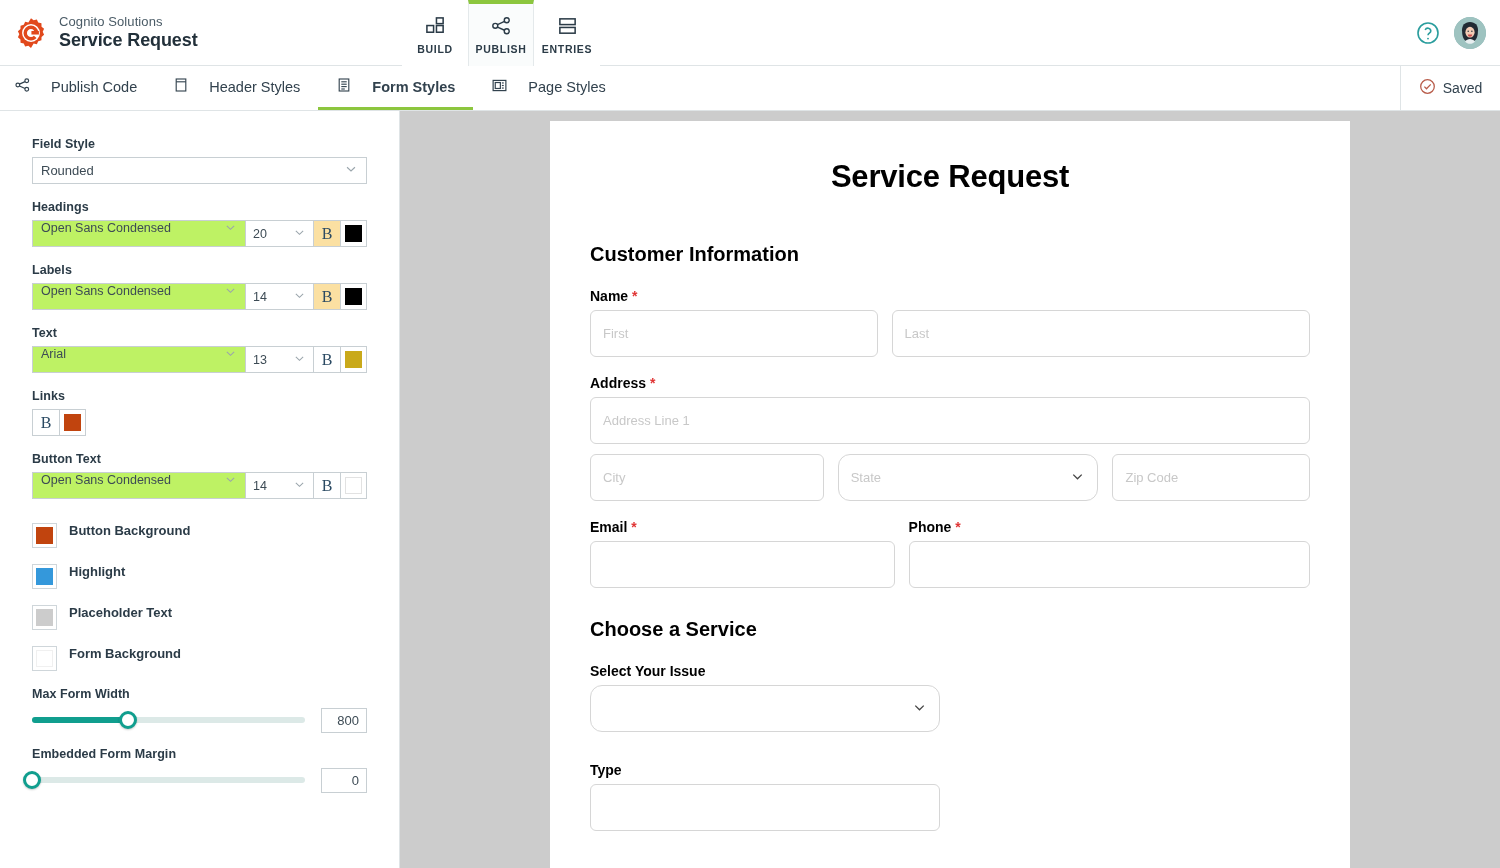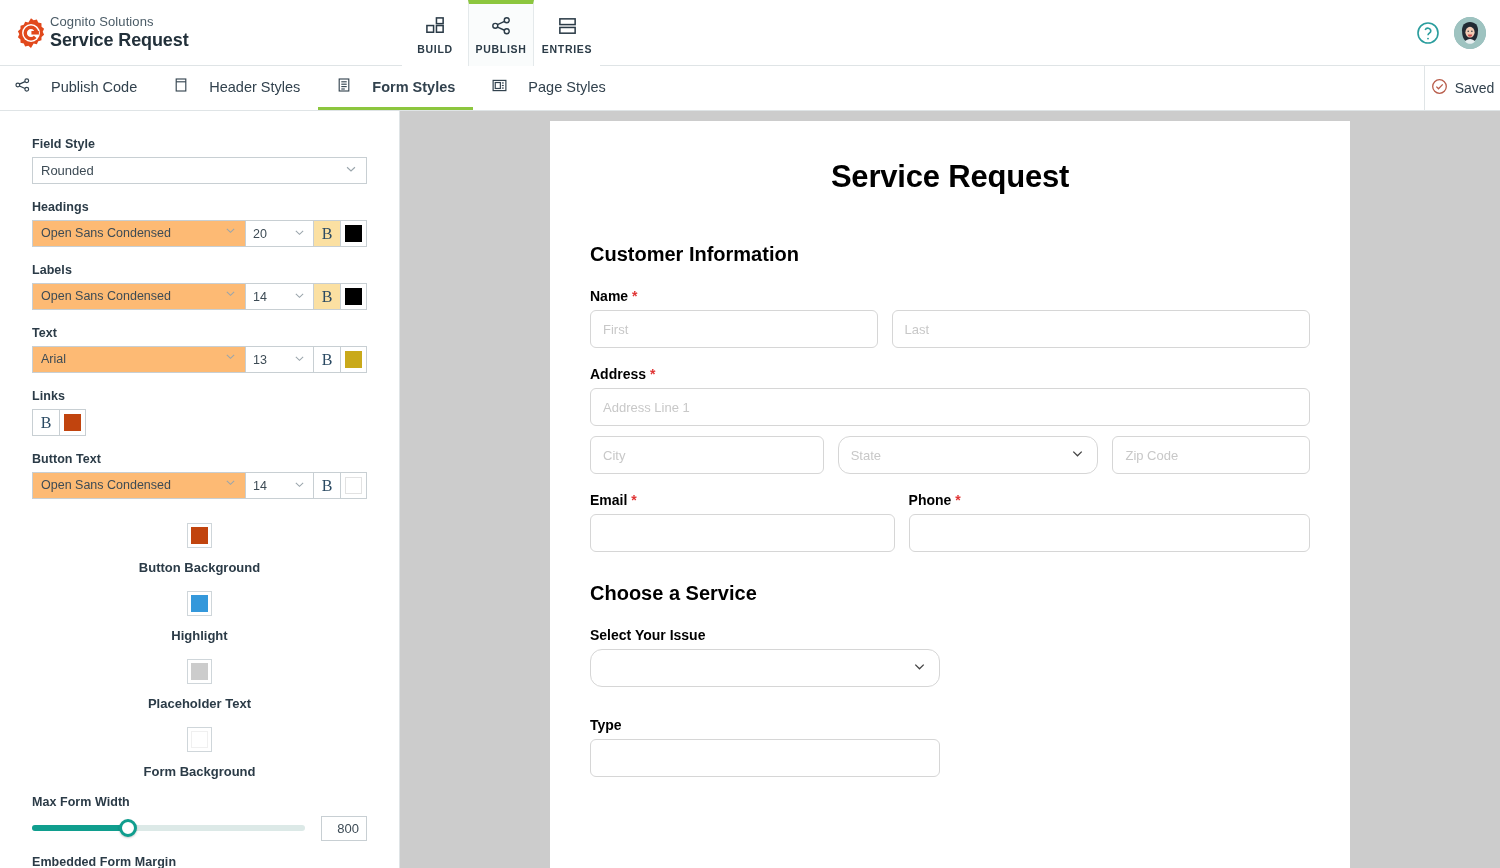--- a/index.html
+++ b/index.html
@@ -7,21 +7,21 @@
     width: 1500px; height: 868px;
     font-family: "Liberation Sans", sans-serif;
     background: #ffffff; overflow: hidden;
   }
 
   
   .topbar {
     position: relative; height: 66px; background: #ffffff;
     border-bottom: 1px solid #dfe4e6; display: flex; align-items: center;
   }
-  .brand { display: flex; align-items: center; padding-left: 14px; gap: 2px; }
+  .brand { display: flex; align-items: center; padding-left: 14px; gap: 11px; }
   .gear-wrap { width: 34px; height: 34px; flex: 0 0 34px; }
   .brand-text { line-height: 1.15; }
   .brand-sub { font-size: 13px; color: #4a5b66; letter-spacing: .1px; }
   .brand-title { font-size: 18px; font-weight: bold; color: #22303a; letter-spacing: -.1px; }
 
   .maintabs { position: absolute; left: 402px; top: 0; height: 66px; display: flex; }
   .mtab {
     width: 66px; height: 66px; display: flex; flex-direction: column;
     align-items: center; justify-content: center; gap: 6px;
     border-top: 4px solid transparent; cursor: pointer; background: #fff;
@@ -52,21 +52,21 @@
     display: flex; align-items: stretch; position: relative;
   }
   .stab {
     display: flex; align-items: center; gap: 20px; padding: 0 18px;
     cursor: pointer; border-bottom: 3px solid transparent;
     font-size: 14.5px; color: #32424e;
   }
   .stab:first-child { padding-left: 14px; }
   .stab.active { border-bottom-color: #8cc63e; font-weight: bold; }
   .saved-box {
-    position: absolute; right: 0; top: 0; bottom: 0; width: 76px;
+    position: absolute; right: 0; top: 0; bottom: 0; width: 100px;
     display: flex; align-items: center; justify-content: center; gap: 7px;
     border-left: 1px solid #dfe4e6; font-size: 14px; color: #32424e; margin-left: 22px;
   }
 
   
   .body { display: flex; height: 757px; }
 
   
   .panel {
     width: 400px; flex: 0 0 400px; background: #fff;
@@ -83,22 +83,22 @@
   .selectbox {
     height: 27px; border: 1px solid #c8cfd3; background: #fff;
     display: flex; align-items: center; padding: 0 8px;
     font-size: 13px; color: #3d4b55; cursor: pointer; position: relative;
   }
   .selectbox .caret { margin-left: auto; color: #9aa5ac; }
 
   .fontrow { display: flex; height: 27px; }
   .fontrow .fname {
     flex: 1 1 auto; border: 1px solid #c8cfd3; border-right: none;
-    display: flex; align-items: flex-end; padding: 6px 8px;
-    font-size: 12.5px; color: #3d4b55; cursor: pointer; background: #fdba74;
+    display: flex; align-items: flex-start; padding: 0 8px;
+    font-size: 12.5px; color: #3d4b55; cursor: pointer; background: #bef264;
     font-family: "Liberation Sans Narrow", "Liberation Sans", sans-serif;
   }
   .fontrow .fname .caret { margin-left: auto; color: #9aa5ac; }
   .fontrow .fsize {
     width: 68px; flex: 0 0 68px; border: 1px solid #c8cfd3; border-right: none;
     display: flex; align-items: center; padding: 0 7px;
     font-size: 12.5px; color: #3d4b55; cursor: pointer; background: #fff;
   }
   .fontrow .fsize .caret { margin-left: auto; color: #9aa5ac; }
   .bbtn {
@@ -111,21 +111,21 @@
   .swbtn {
     width: 27px; flex: 0 0 27px; border: 1px solid #c8cfd3;
     display: flex; align-items: center; justify-content: center;
     cursor: pointer; background: #fff;
   }
   .sw-inner { width: 17px; height: 17px; }
 
   .links-row { display: flex; height: 27px; width: 54px; }
 
   .colorline {
-    display: flex; align-items: center; gap: 12px; margin-bottom: 16px; flex-direction: column;
+    display: flex; gap: 12px; margin-bottom: 16px;
   }
   .colorline .cbox {
     width: 25px; height: 25px; border: 1px solid #cfd6da;
     display: flex; align-items: center; justify-content: center; cursor: pointer;
   }
   .colorline .cbox i { display: block; width: 17px; height: 17px; }
   .colorline .clabel { font-size: 13px; font-weight: bold; color: #2b3b47; }
 
   .sliderblock { margin-bottom: 14px; }
   .sliderrow { display: flex; align-items: center; gap: 16px; }
@@ -163,21 +163,21 @@
     font-family: "Liberation Sans Narrow", "Liberation Sans", sans-serif;
   }
   .flabel {
     font-size: 14px; font-weight: bold; color: #000; margin-bottom: 6px;
     font-family: "Liberation Sans Narrow", "Liberation Sans", sans-serif;
   }
   .req { color: #e03535; font-weight: bold; }
   .fgroup { margin-bottom: 18px; }
   .frow { display: flex; gap: 14px; }
   .finput {
-    height: 38px; border: 1px solid #d6d6d6; border-radius: 6px;
+    height: 47px; border: 1px solid #d6d6d6; border-radius: 6px;
     background: #fff; display: flex; align-items: center; padding: 0 12px;
     font-size: 13px; color: #c8c8c8; flex: 1 1 auto; cursor: text;
     font-family: "Liberation Sans Narrow", "Liberation Sans", sans-serif;
   }
   .finput.sel { cursor: pointer; border-radius: 12px; }
   .finput .caret2 { margin-left: auto; color: #555; }
   .mb10 { margin-bottom: 10px; }
   .gap30 { height: 30px; }
 </style>
 </head>

